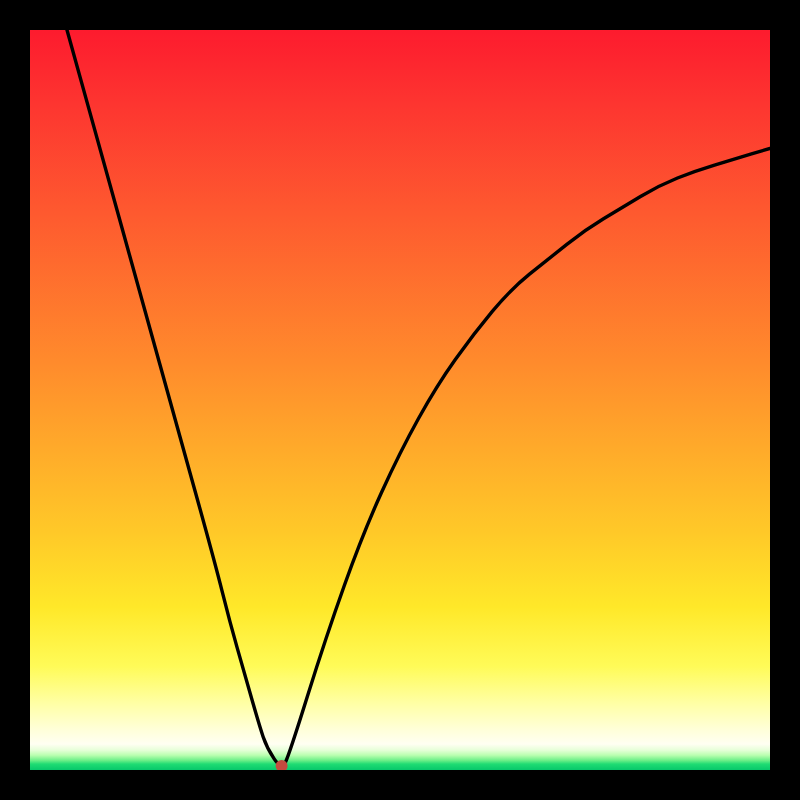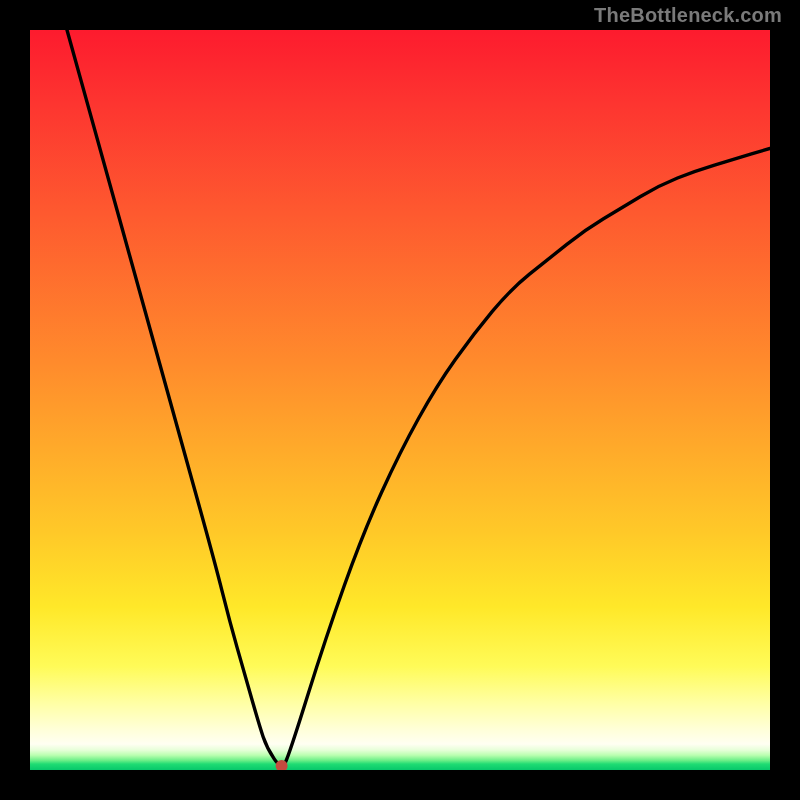--- a/index.html
+++ b/index.html
@@ -74,21 +74,20 @@
   .minimum-dot {
     fill: #c44b3f;
     stroke: none;
   }
 </style>
 </head>
 <body>
 
 <div class="frame">
 
-  <div class="watermark">TheBottleneck.com</div>
 
   <div class="plot-area">
     <div class="gradient-main"></div>
 
     <svg class="curve-svg" viewBox="0 0 740 740" preserveAspectRatio="none">
       <path id="curve-path" class="curve-path" d="M 37.00 0.00 Q 37.00 0.00 55.50 66.60 Q 74.00 133.20 92.50 199.80 Q 111.00 266.40 129.50 333.00 Q 148.00 399.60 166.50 466.20 Q 185.00 532.80 192.40 562.40 Q 199.80 592.00 207.20 617.90 Q 214.60 643.80 222.00 669.70 Q 229.40 695.60 233.10 706.70 Q 236.80 717.80 244.20 728.90 Q 251.60 740.00 255.30 732.60 Q 259.00 725.20 277.50 666.00 Q 296.00 606.80 314.50 555.00 Q 333.00 503.20 351.50 462.50 Q 370.00 421.80 388.50 388.50 Q 407.00 355.20 425.50 329.30 Q 444.00 303.40 462.50 281.20 Q 481.00 259.00 499.50 244.20 Q 518.00 229.40 536.50 214.60 Q 555.00 199.80 573.50 188.70 Q 592.00 177.60 610.50 166.50 Q 629.00 155.40 647.50 148.00 Q 666.00 140.60 684.50 135.05 Q 703.00 129.50 721.50 123.95 T 740.00 118.40"></path>
       <circle id="min-dot" class="minimum-dot" r="6" cx="251.60" cy="736.00" fill="#c44b3f"></circle>
     </svg>
   </div>
 

